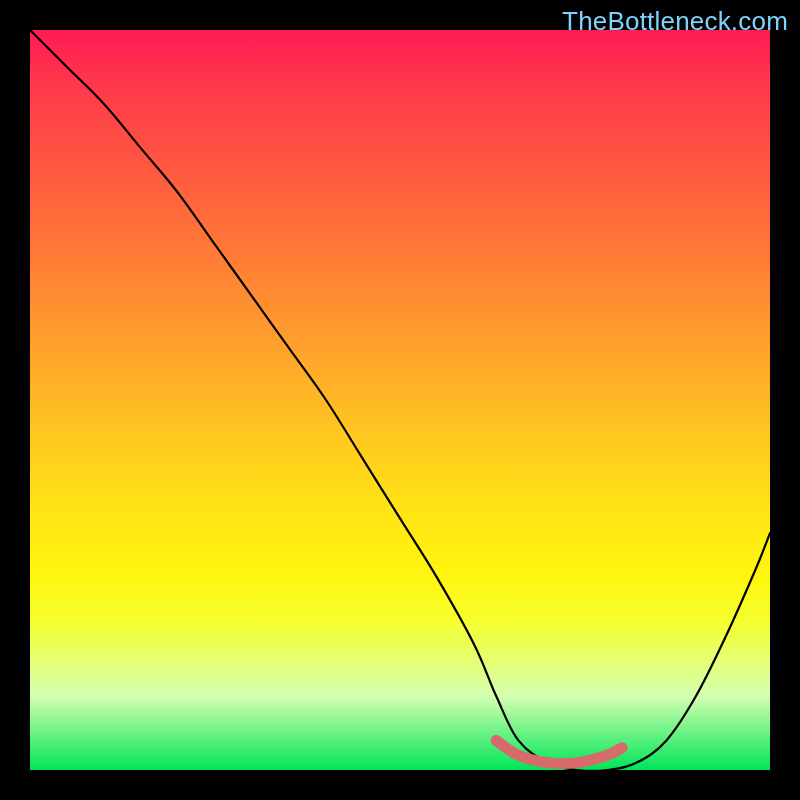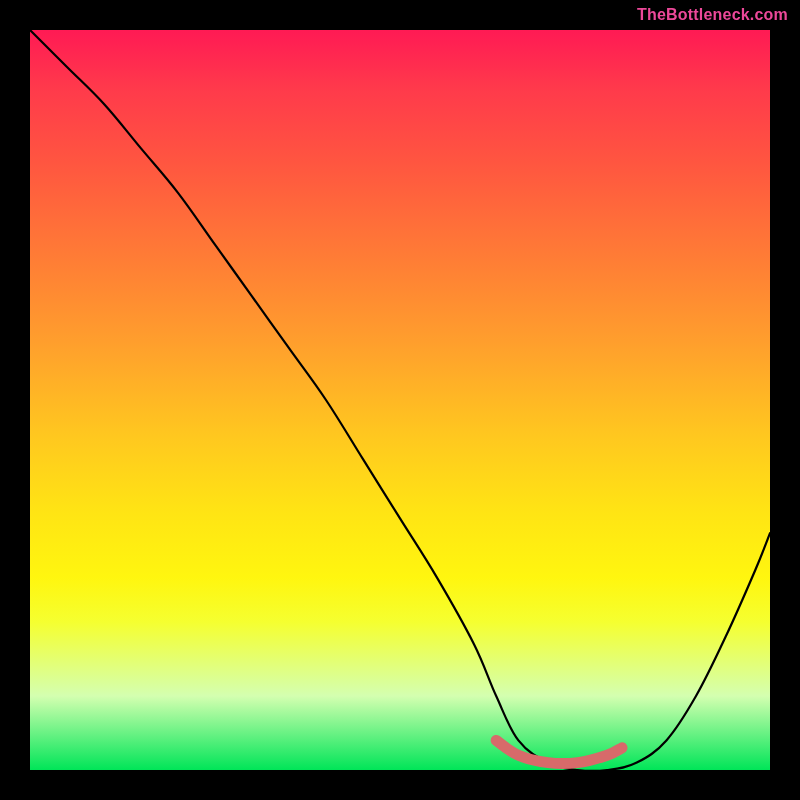--- a/index.html
+++ b/index.html
@@ -8,23 +8,23 @@
     height: 800px;
     background: #000;
     position: relative;
     font-family: Arial, sans-serif;
     overflow: hidden;
   }
   .watermark {
     position: absolute;
     top: 6px;
     right: 12px;
-    color: #ec4899;
-    font-size: 16px;
-    font-weight: 700;
+    color: #7dd3fc;
+    font-size: 26px;
+    font-weight: 400;
     z-index: 10;
     letter-spacing: 0.2px;
   }
   .outer {
     position: absolute;
     top: 30px;
     left: 30px;
     width: 740px;
     height: 740px;
     background: #000;

